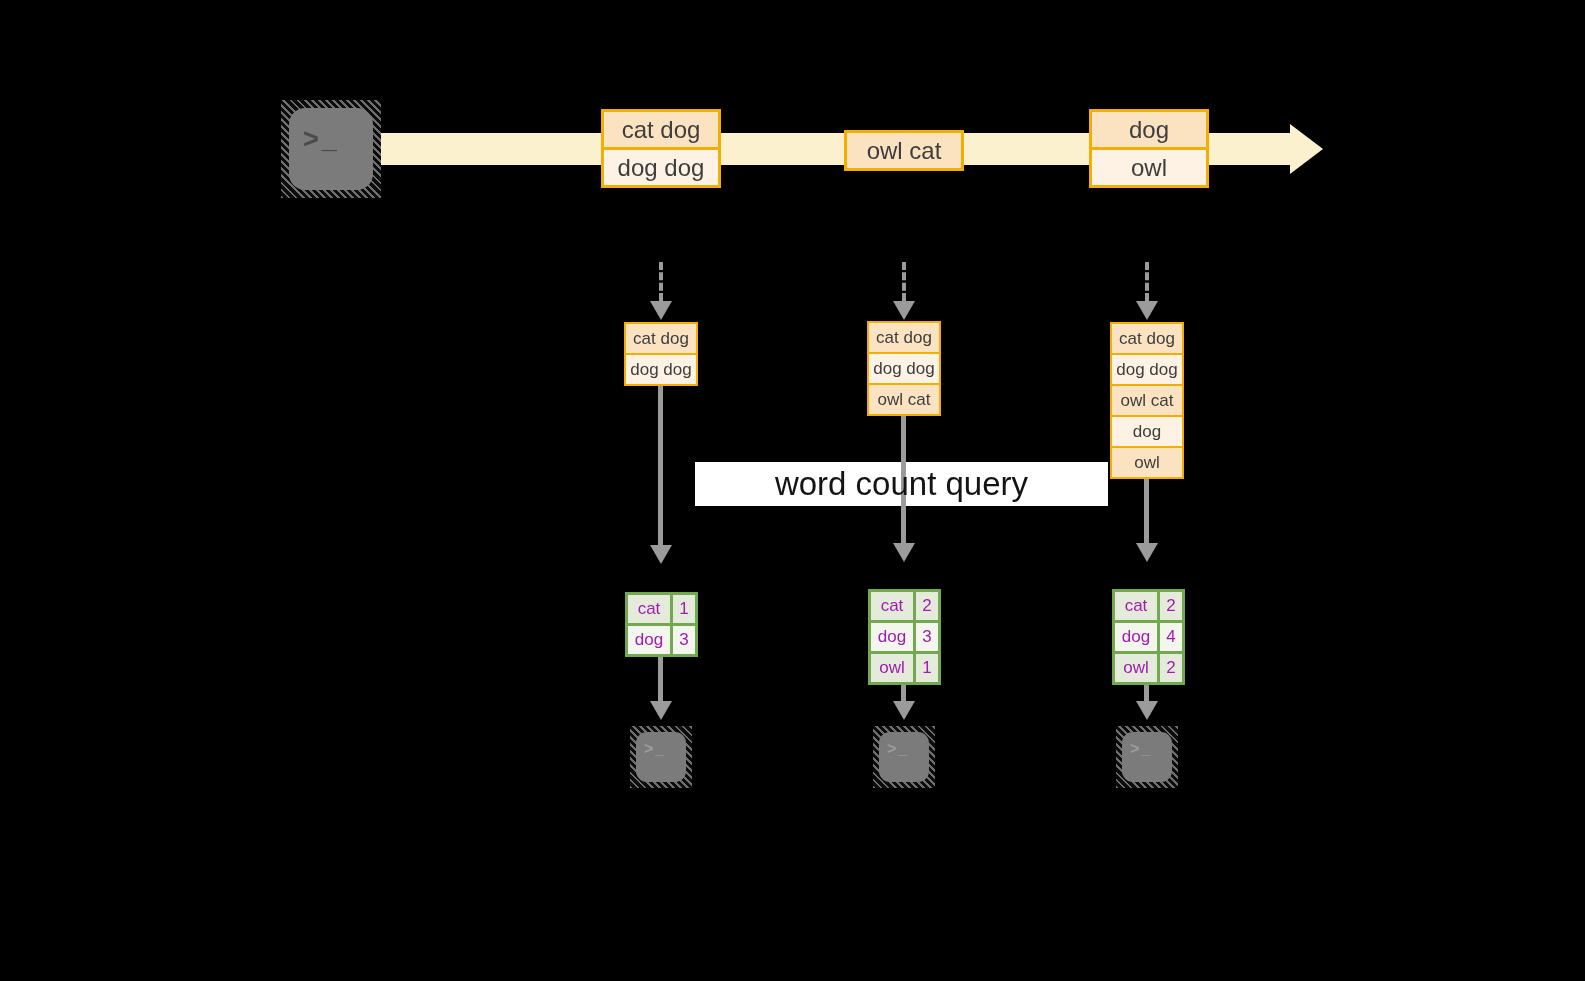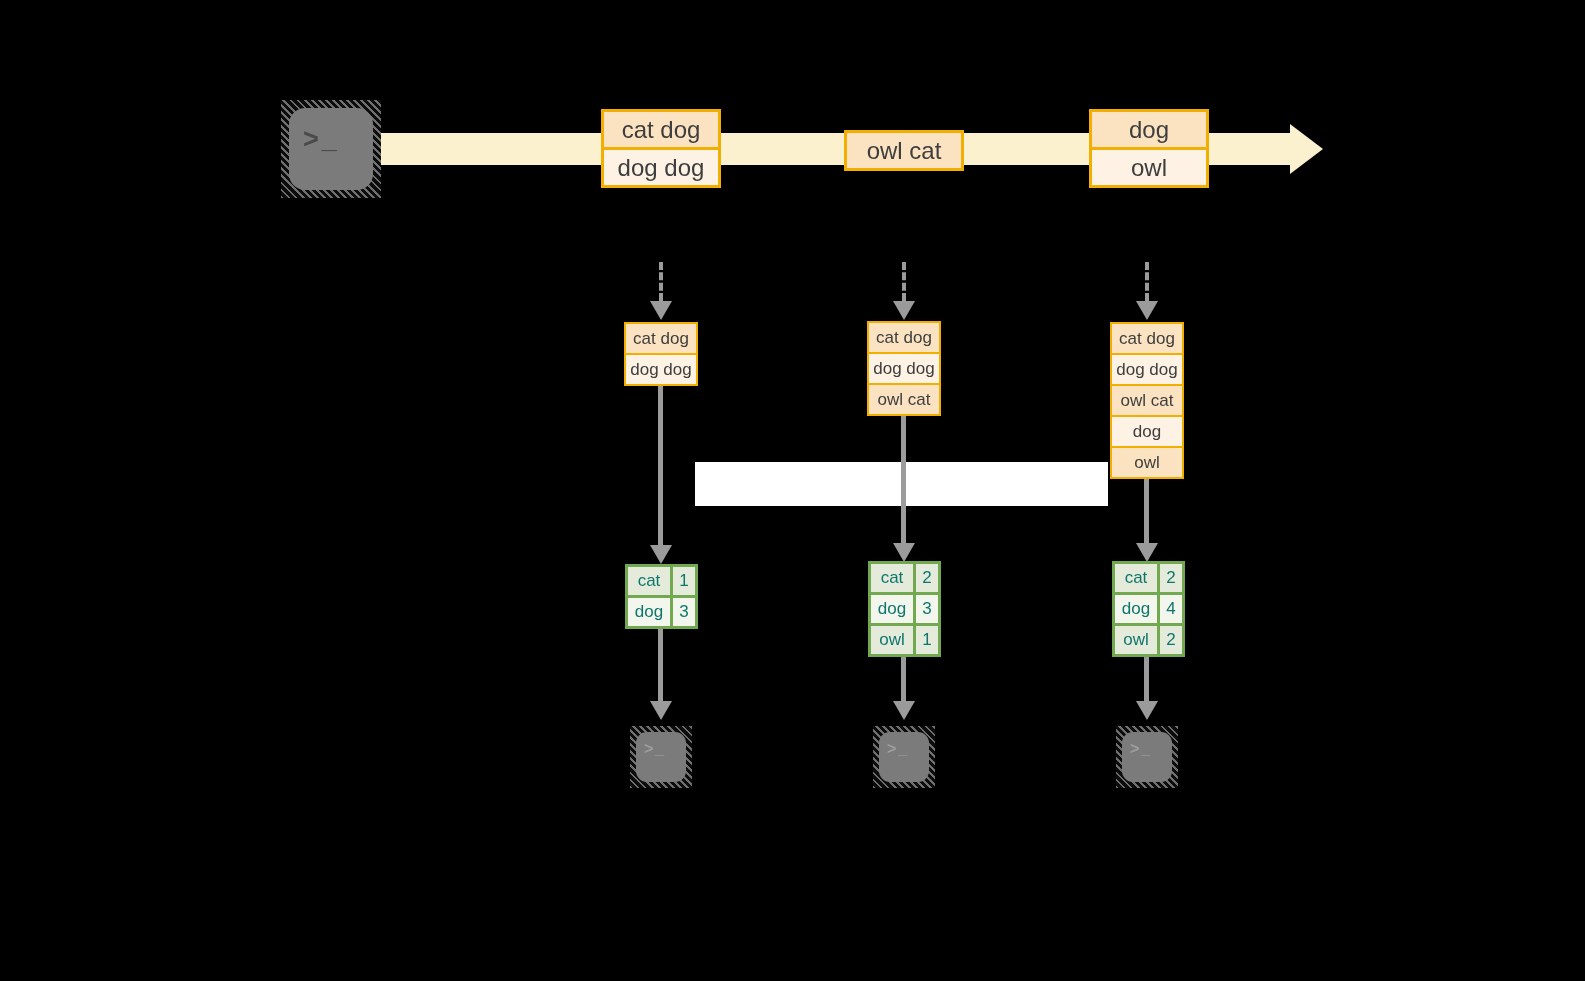--- a/index.html
+++ b/index.html
@@ -72,21 +72,22 @@
   .srow { height: 29px; line-height: 29px; font-size: 17px; border-bottom: 2px solid #f2af01; }
   .srow:last-child { border-bottom: none; }
   .state-box .r-dark { background: #fbe2c1; }
   .state-box .r-light { background: #fdf2e3; }
 
   
   .count-table {
     box-sizing: border-box;
     border: 3px solid #72a84f;
     width: 73px; z-index: 4;
-    color: #0f766e;
+    color: #a21caf;
+    margin-top: 28px;
   }
   .ct-1 { left: 625px; top: 564px; }
   .ct-2 { left: 868px; top: 561px; }
   .ct-3 { left: 1112px; top: 561px; }
   .crow { display: flex; height: 28px; line-height: 28px; font-size: 17px; border-bottom: 3px solid #72a84f; }
   .crow:last-child { border-bottom: none; }
   .cword { width: 42px; text-align: center; border-right: 3px solid #72a84f; }
   .cnum { width: 22px; text-align: center; }
   .count-table .r-dark { background: #e4ebdb; }
   .count-table .r-light { background: #f2f6ec; }
@@ -176,20 +177,21 @@
     </div>
   <div class="abs state-box st-3">
       <div class="srow r-dark">cat dog</div>
       <div class="srow r-light">dog dog</div>
       <div class="srow r-dark">owl cat</div>
       <div class="srow r-light">dog</div>
       <div class="srow r-dark">owl</div>
     </div>
 
   <div class="abs qbox"></div>
+  <div class="abs qlabel">word count query</div>
 
   <div class="abs vline mid1"></div>
   <div class="abs head-down mid1h"></div>
   <div class="abs vline mid2"></div>
   <div class="abs head-down mid2h"></div>
   <div class="abs vline mid3"></div>
   <div class="abs head-down mid3h"></div>
 
   <div class="abs count-table ct-1">
       <div class="crow r-dark">

